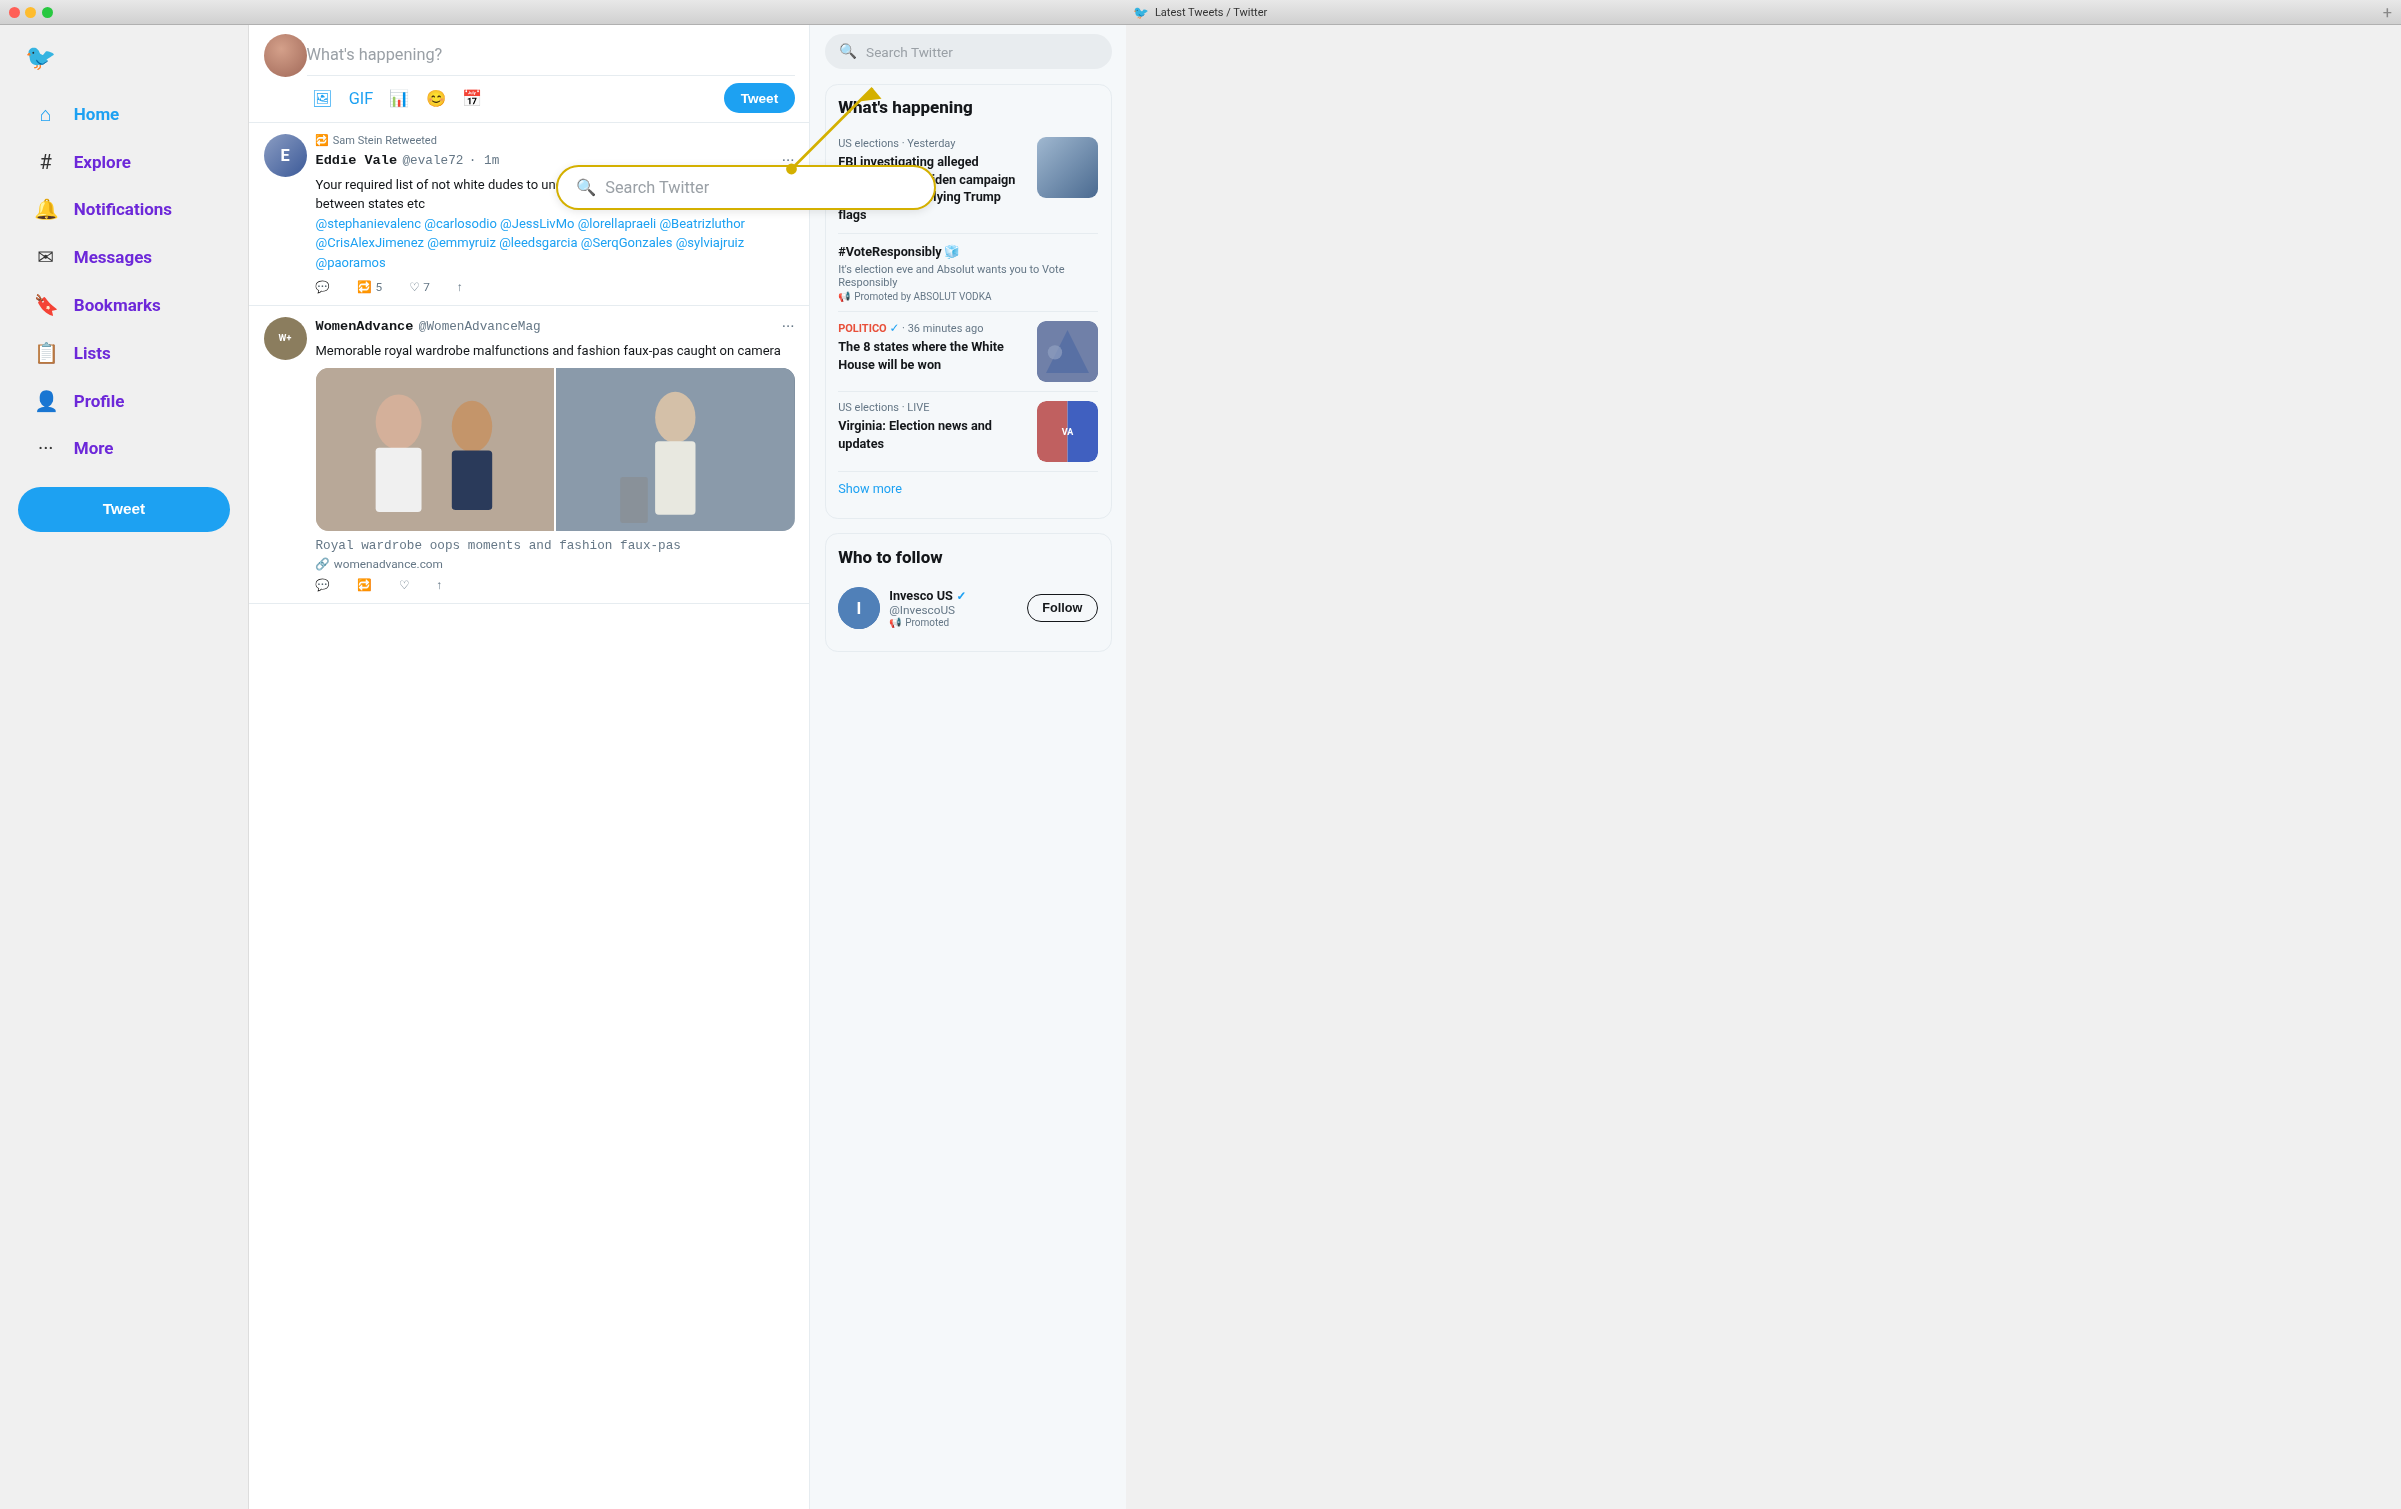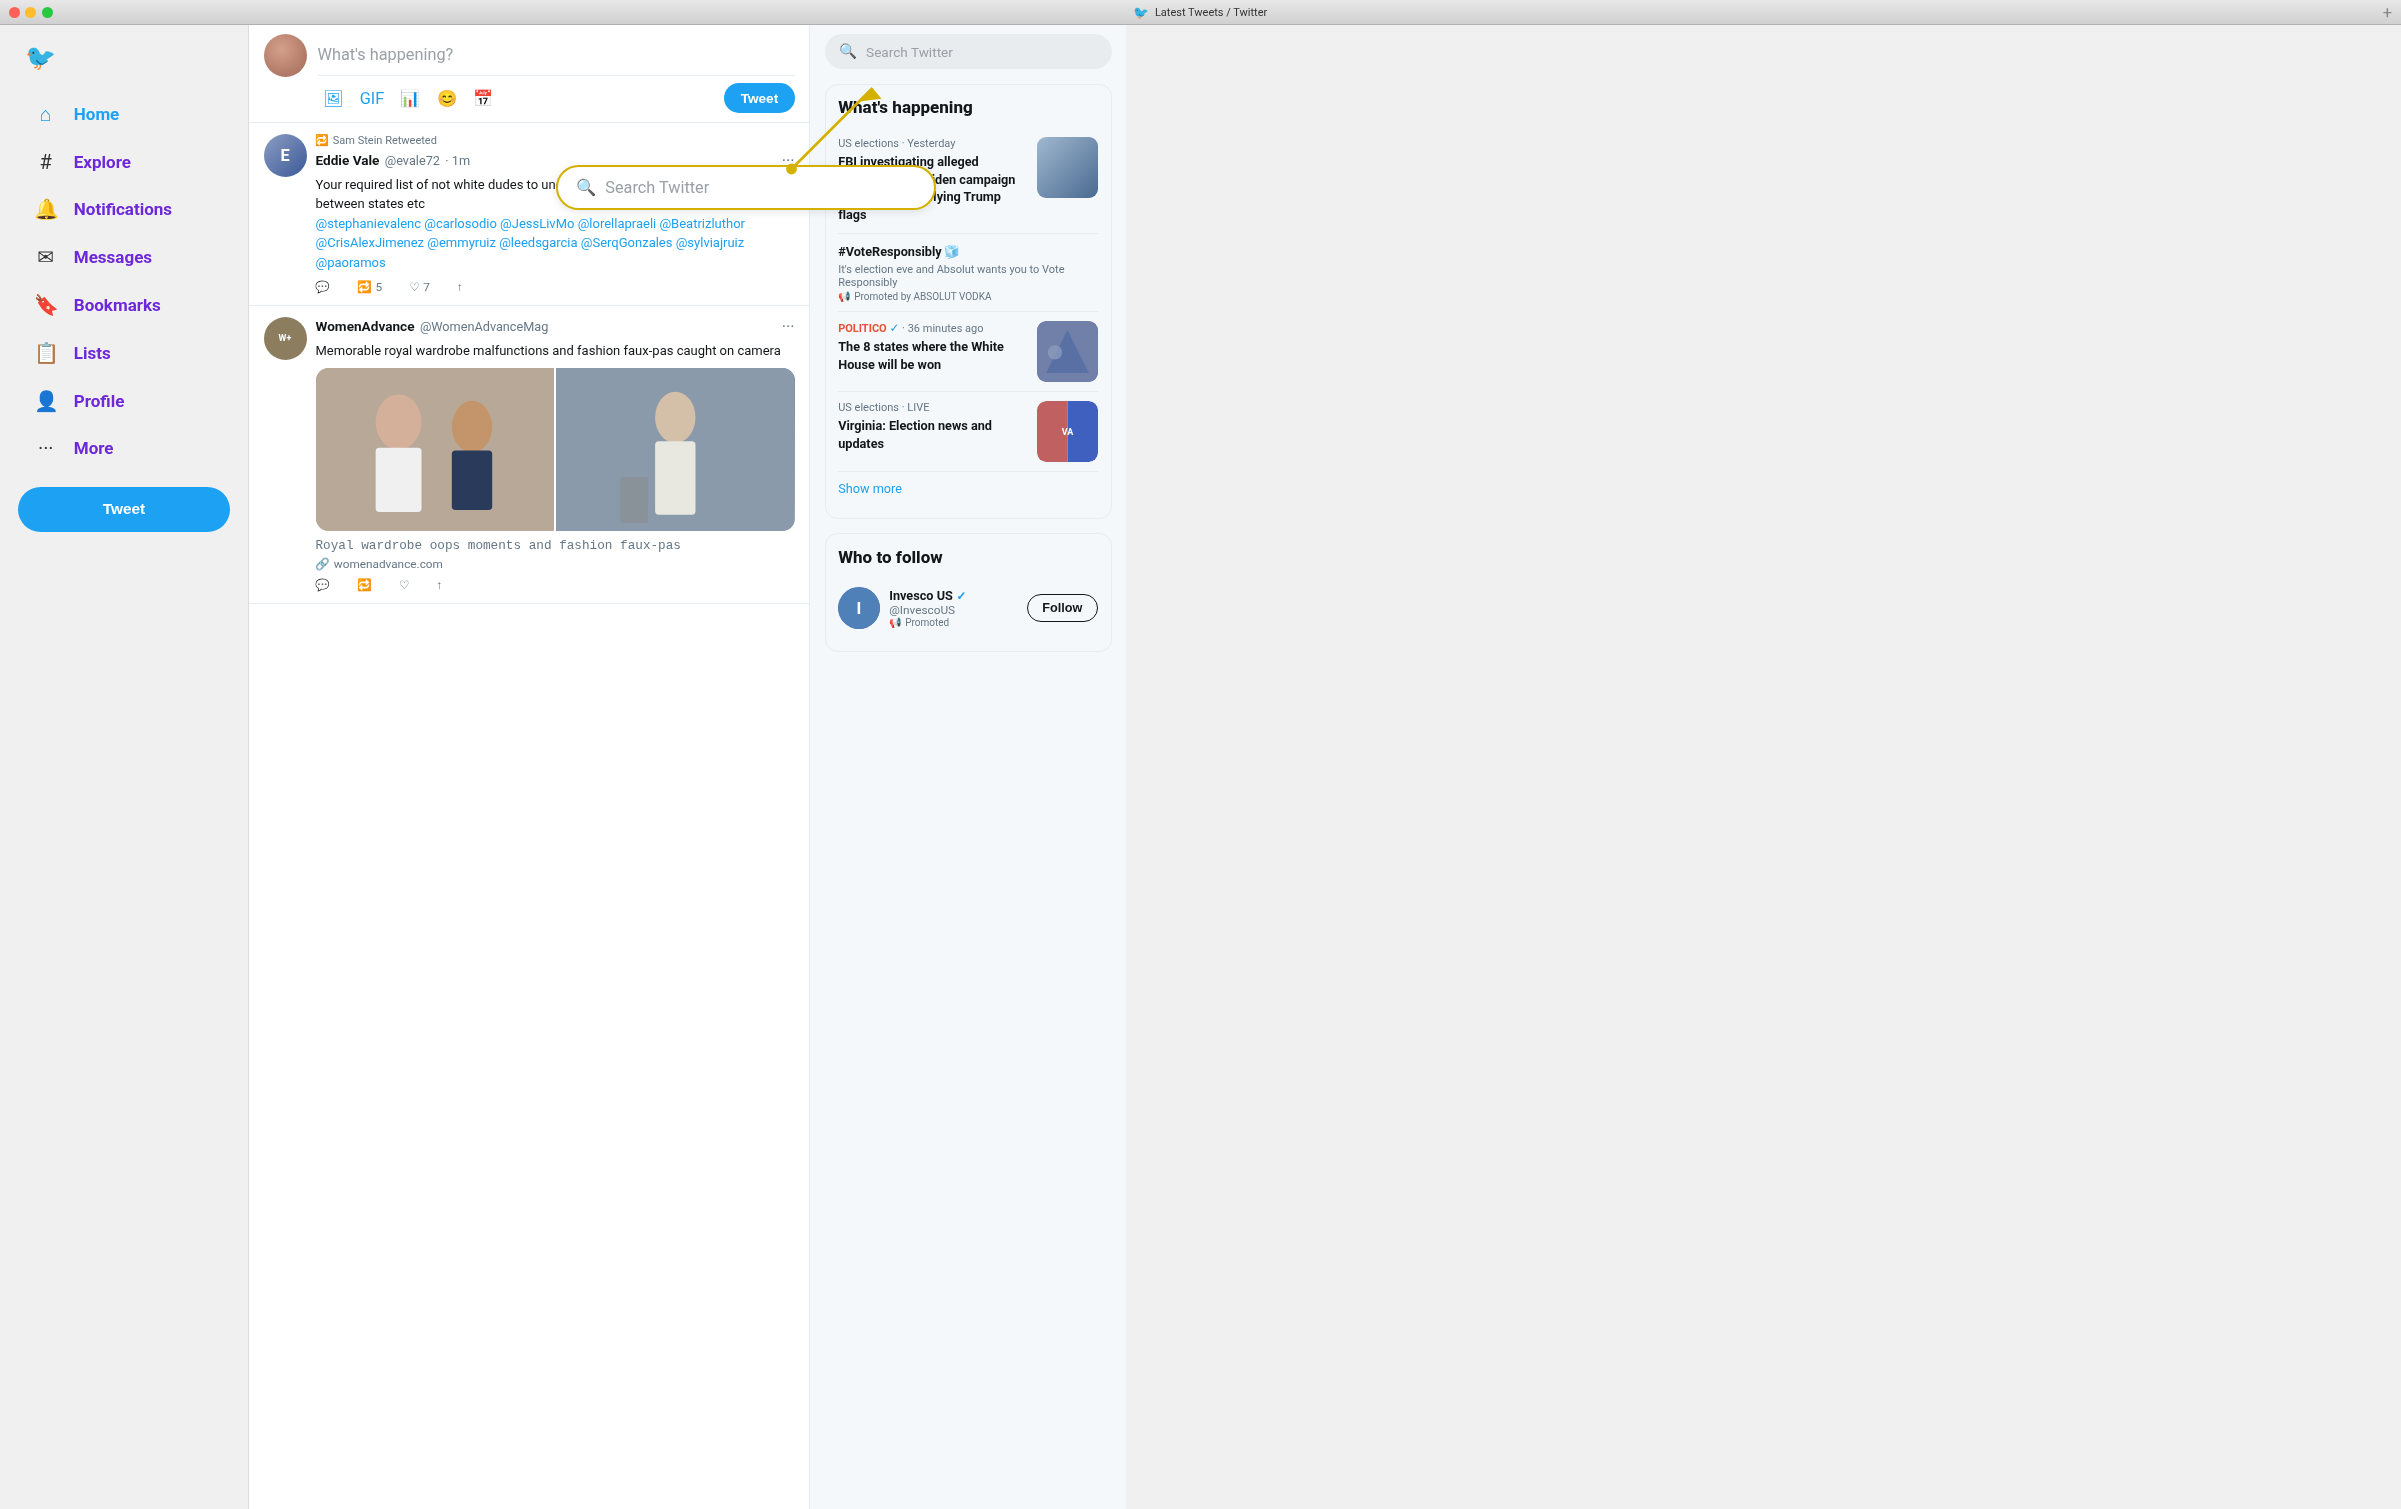--- a/index.html
+++ b/index.html
@@ -149,21 +149,20 @@
       font-size: 20px;
       color: #333;
       cursor: pointer;
     }
 
     
     .compose-area {
       padding: 9px 14.5px;
       border-bottom: 0.9px solid #e6ecf0;
       display: flex;
-      gap: 11px;
     }
     .compose-avatar {
       width: 43px;
       height: 43px;
       border-radius: 50%;
       background: #c0a89c;
       flex-shrink: 0;
       overflow: hidden;
     }
     .compose-avatar-placeholder {
@@ -260,20 +259,21 @@
     .tweet-meta-row {
       display: flex;
       align-items: center;
       justify-content: space-between;
     }
     .tweet-author {
       display: flex;
       align-items: center;
       gap: 5.4px;
       flex-wrap: wrap;
+      font-family: Liberation Mono, monospace;
     }
     .tweet-name {
       font-weight: 700;
       font-size: 13.6px;
       color: #14171a;
     }
     .tweet-handle {
       color: #657786;
       font-size: 12.7px;
     }

